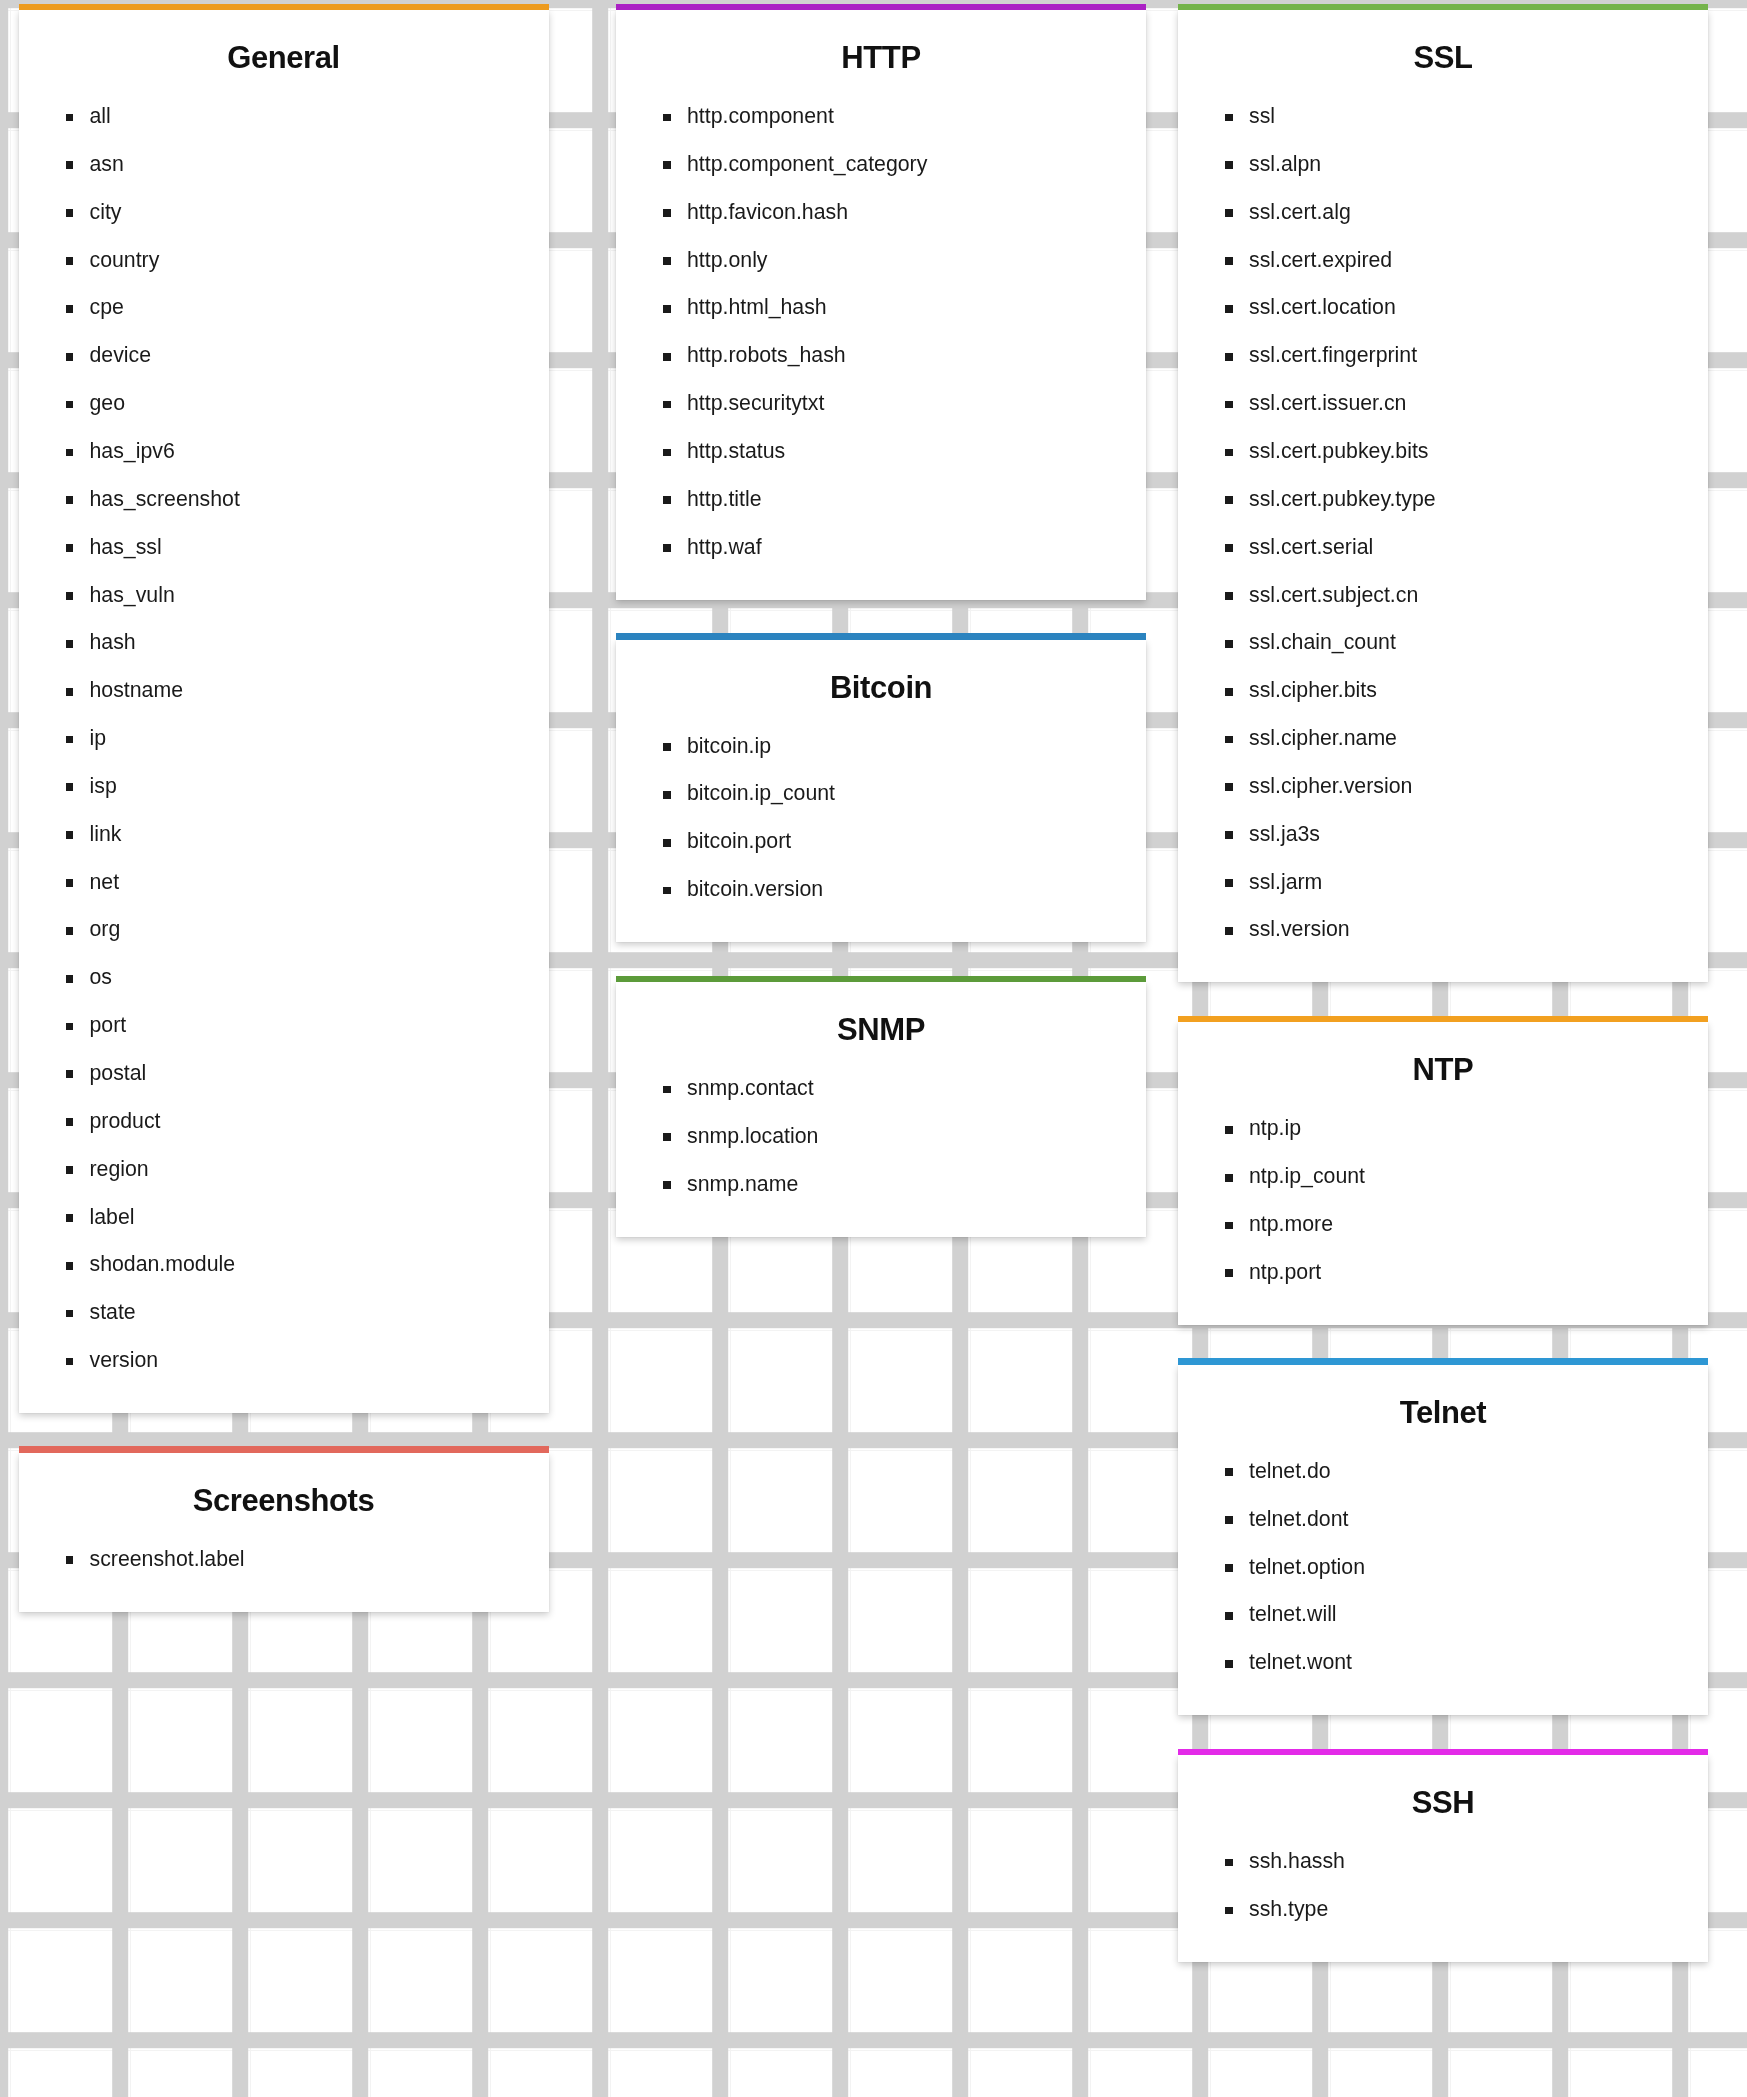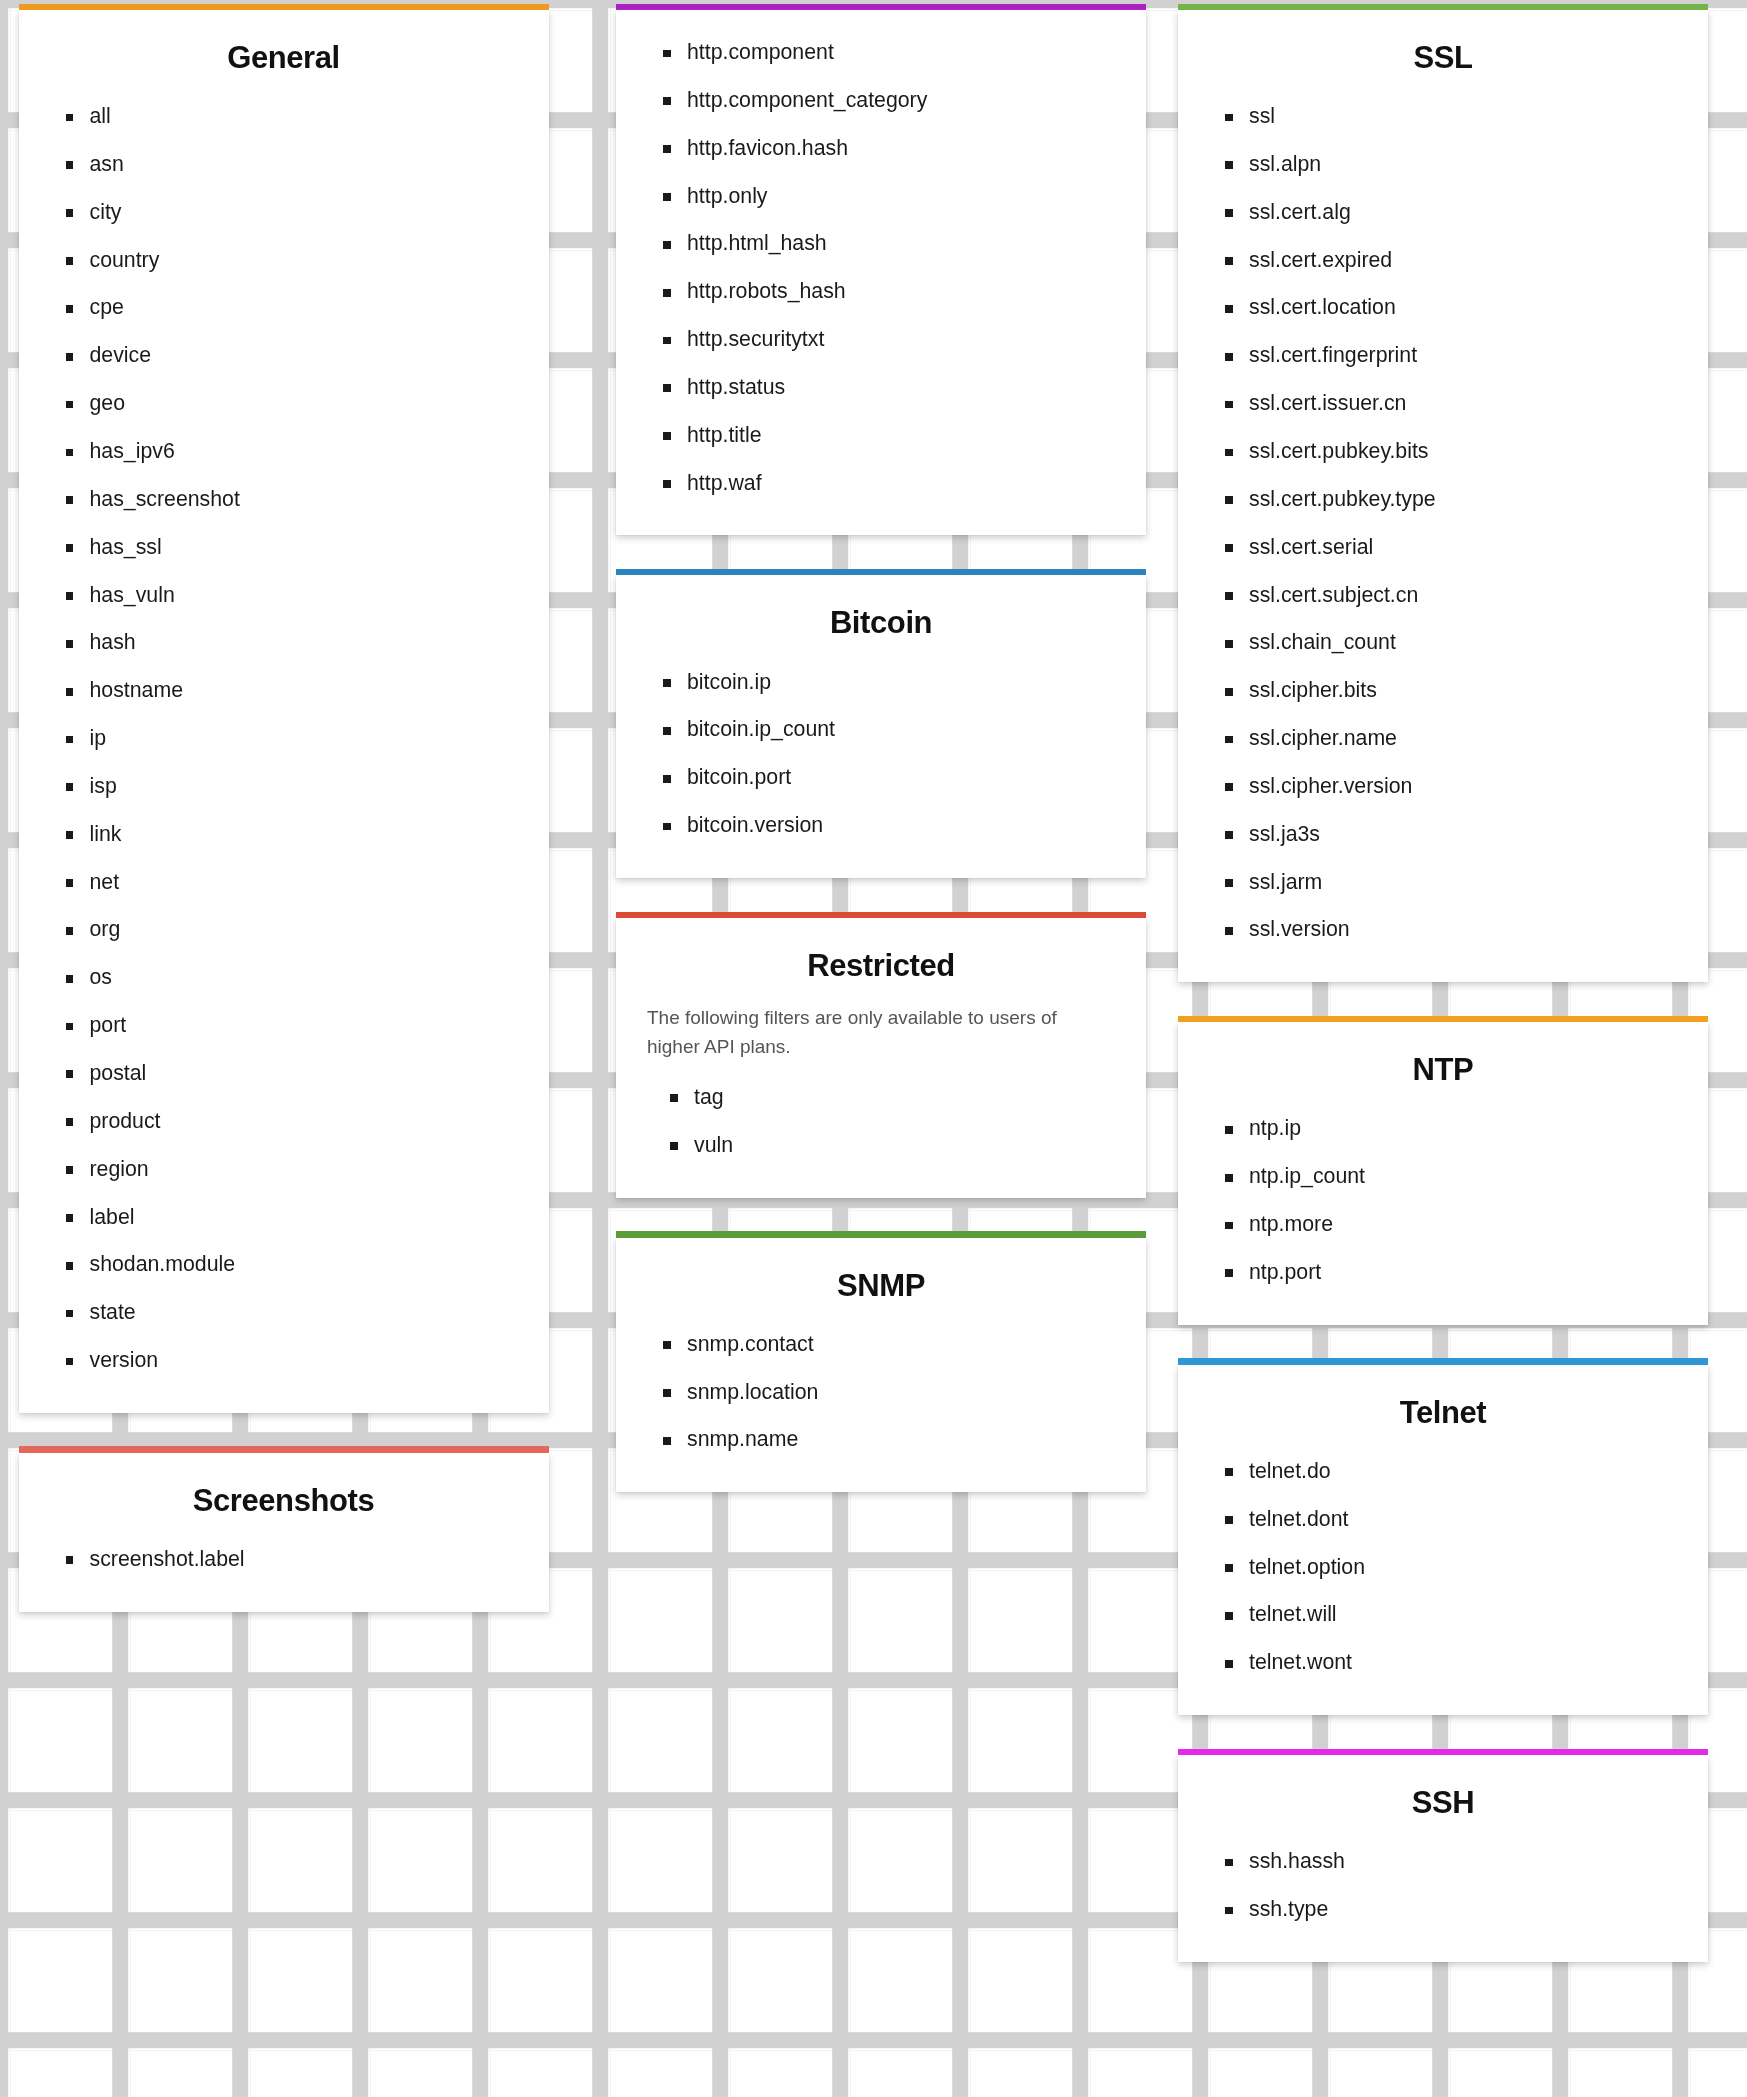--- a/index.html
+++ b/index.html
@@ -155,48 +155,41 @@
       </section>
       <section class="card card-screenshots" style="--accent: #E2685C;">
         <h2 class="card-title">Screenshots</h2>
         <ul class="field-list">
           <li class="field-item">screenshot.label</li>
         </ul>
       </section>
     </div>
   <div class="column" id="column-2">
       <section class="card card-http" style="--accent: #AB21C4;">
+        <h2 class="card-title">HTTP</h2>
         <ul class="field-list">
           <li class="field-item">http.component</li>
           <li class="field-item">http.component_category</li>
           <li class="field-item">http.favicon.hash</li>
           <li class="field-item">http.only</li>
           <li class="field-item">http.html_hash</li>
           <li class="field-item">http.robots_hash</li>
           <li class="field-item">http.securitytxt</li>
           <li class="field-item">http.status</li>
           <li class="field-item">http.title</li>
           <li class="field-item">http.waf</li>
         </ul>
       </section>
       <section class="card card-bitcoin" style="--accent: #2B83BF;">
         <h2 class="card-title">Bitcoin</h2>
         <ul class="field-list">
           <li class="field-item">bitcoin.ip</li>
           <li class="field-item">bitcoin.ip_count</li>
           <li class="field-item">bitcoin.port</li>
           <li class="field-item">bitcoin.version</li>
-        </ul>
-      </section>
-      <section class="card card-restricted" style="--accent: #DB4B33;">
-        <h2 class="card-title">Restricted</h2>
-        <p class="card-note">The following filters are only available to users of higher API plans.</p>
-        <ul class="field-list">
-          <li class="field-item">tag</li>
-          <li class="field-item">vuln</li>
         </ul>
       </section>
       <section class="card card-snmp" style="--accent: #5C9B3A;">
         <h2 class="card-title">SNMP</h2>
         <ul class="field-list">
           <li class="field-item">snmp.contact</li>
           <li class="field-item">snmp.location</li>
           <li class="field-item">snmp.name</li>
         </ul>
       </section>

